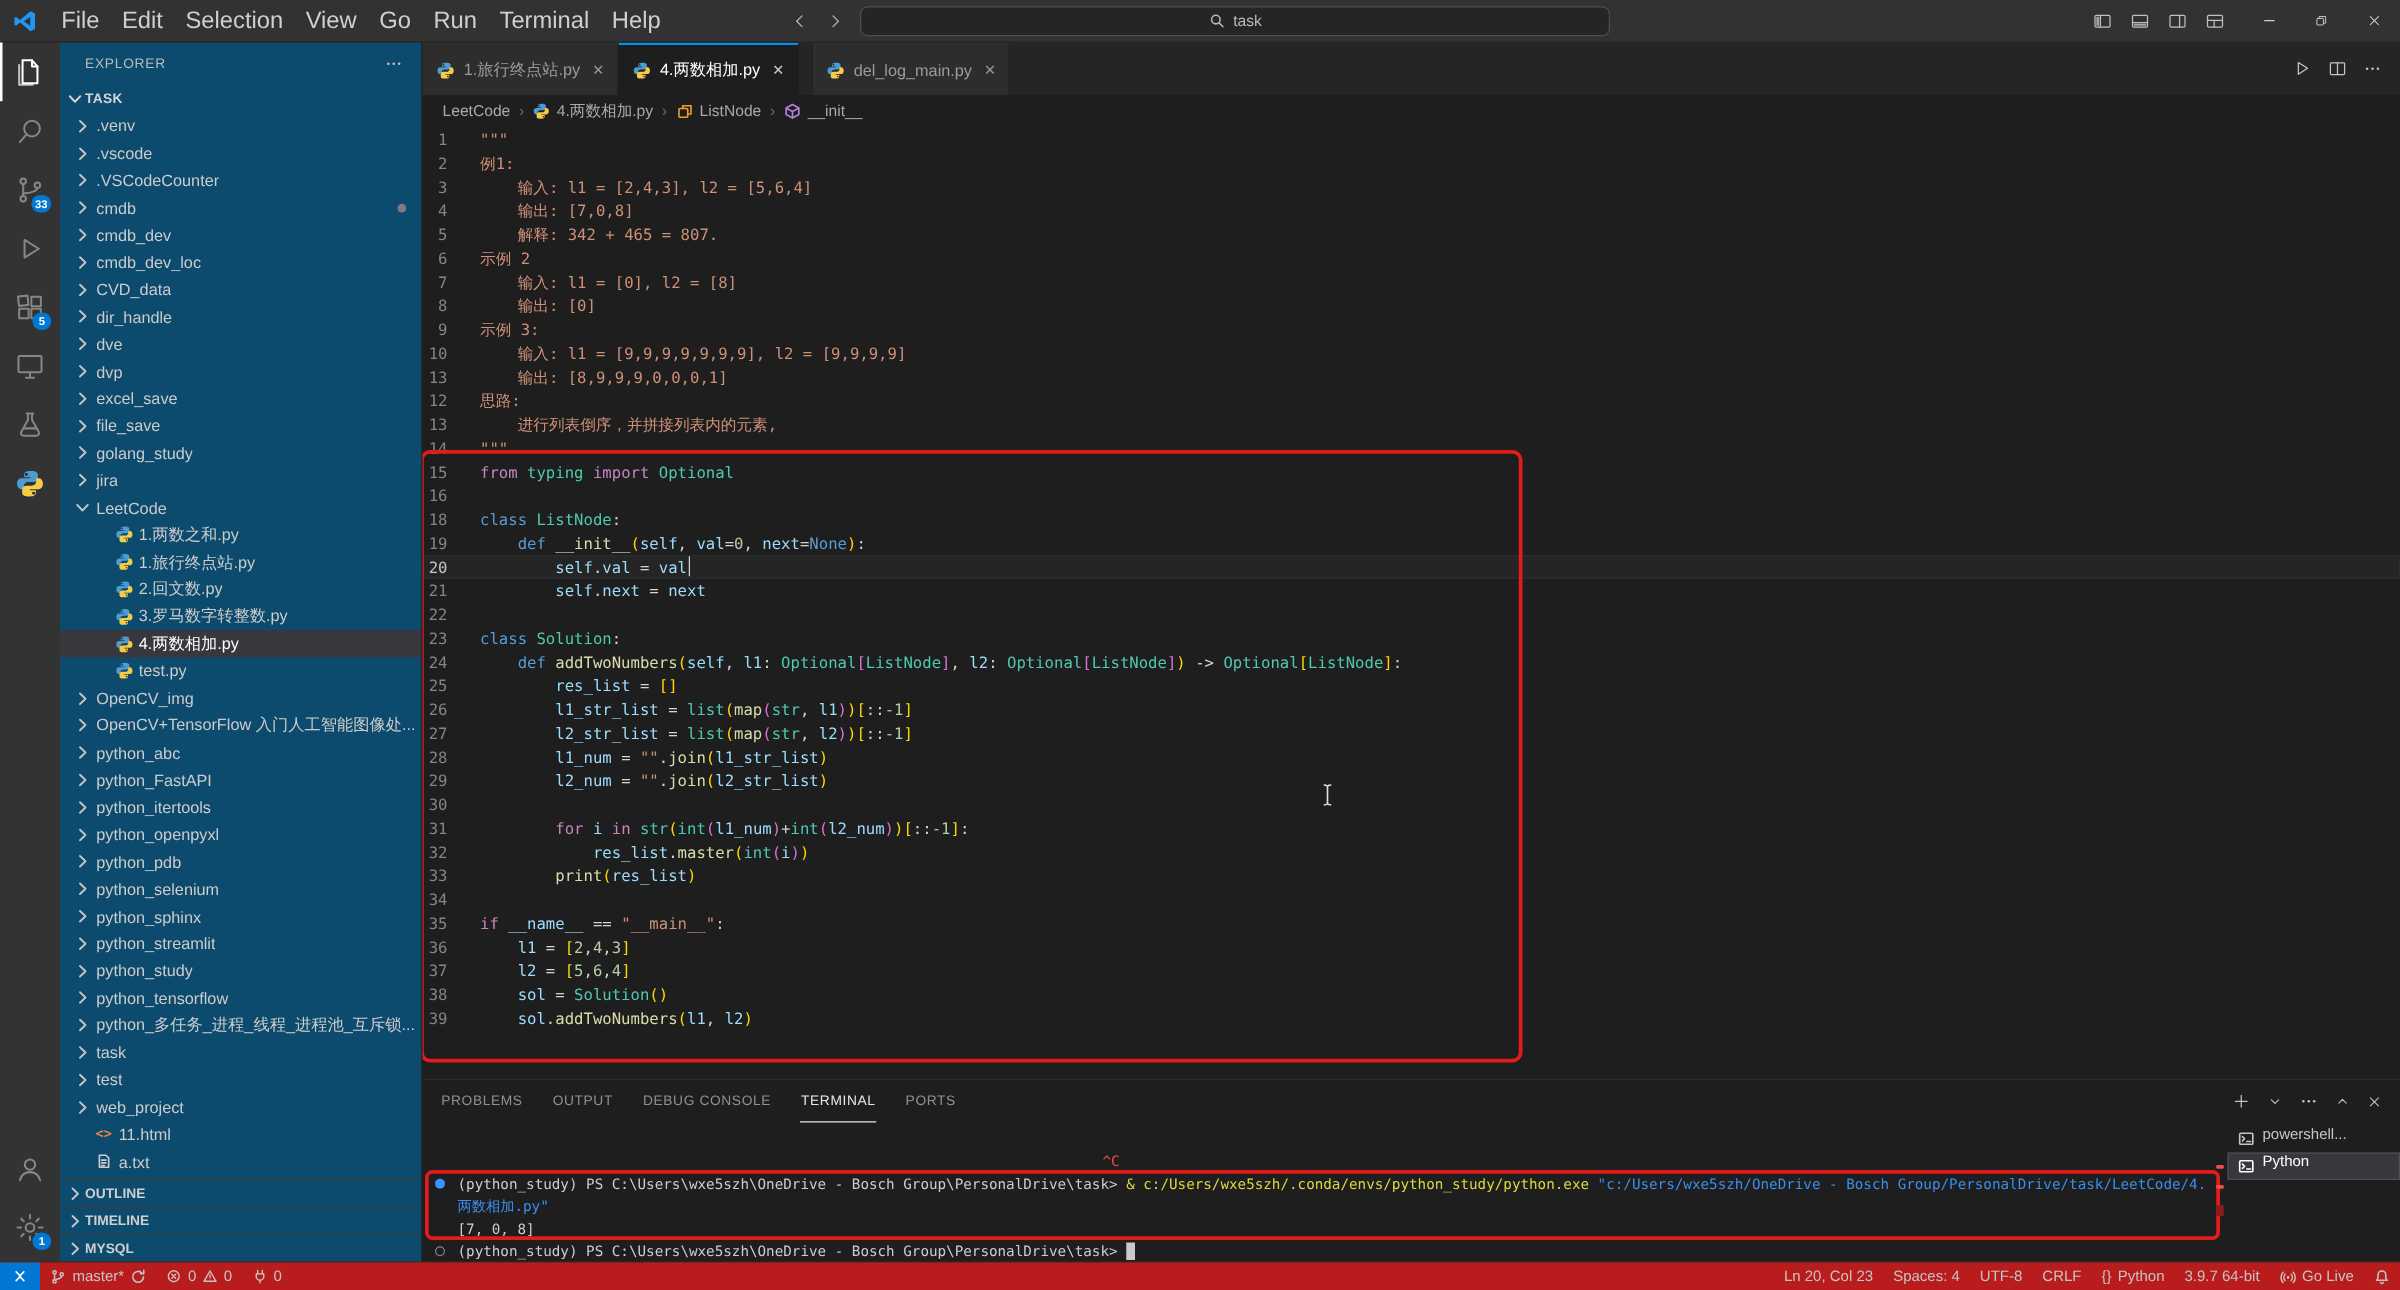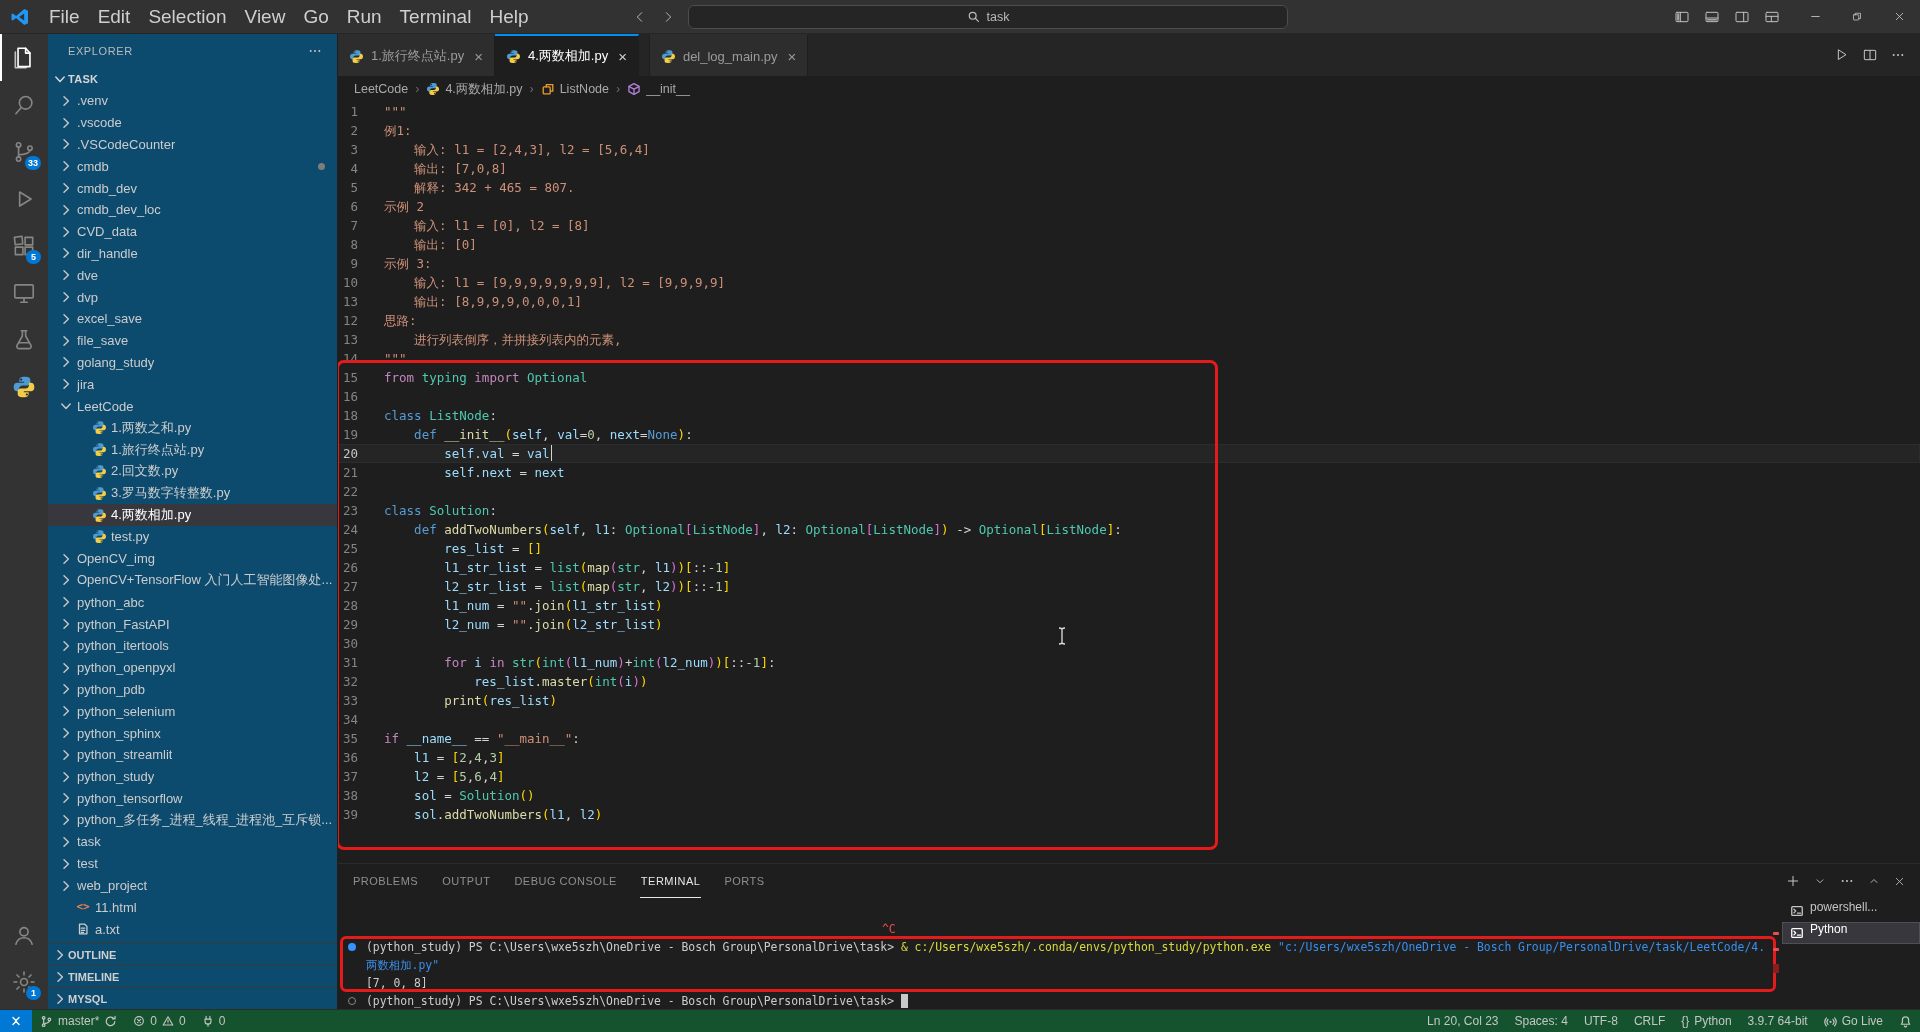--- a/index.html
+++ b/index.html
@@ -100,21 +100,21 @@
   .interrupt-line{margin-left:534px}
   .block-cursor{display:inline-block;width:7px;height:14px;background:#c9c9c9;vertical-align:-2px}
   .term-marks{position:absolute;right:3px;top:34px;width:6px;display:flex;flex-direction:column;gap:13px}
   .term-marks div{height:3px;background:#f14c4c;border-radius:1px}
   .term-marks div.dark{background:#8b1d1d;height:9px}
   .term-list{width:138px;flex:none;padding-top:2px;font-size:12px}
   .term-list-row{height:22px;display:flex;gap:6px;padding-left:8px;color:#c5c5c5;white-space:nowrap;overflow:hidden}
   .term-list-row.selected{background:#37373d;color:#fff;outline:1px solid #4f4f55;outline-offset:-1px}
 
   
-  .statusbar{height:23px;background:#14532d;border-top:1px solid #2b2b2b;display:flex;align-items:stretch;font-size:12px;color:#c5c5c5}
+  .statusbar{height:23px;background:#b91c1c;border-top:1px solid #2b2b2b;display:flex;align-items:stretch;font-size:12px;color:#c5c5c5}
   .sb-left,.sb-right{display:flex;align-items:stretch}
   .sb-right{margin-left:auto}
   .sb-item{display:flex;align-items:center;gap:5px;padding:0 8px;white-space:nowrap}
   .sb-item.remote{background:#0078d4;color:#fff;padding:0 9px}
 </style>
 </head>
 <body>
 
 <header class="titlebar">
   <span class="logo ic">

